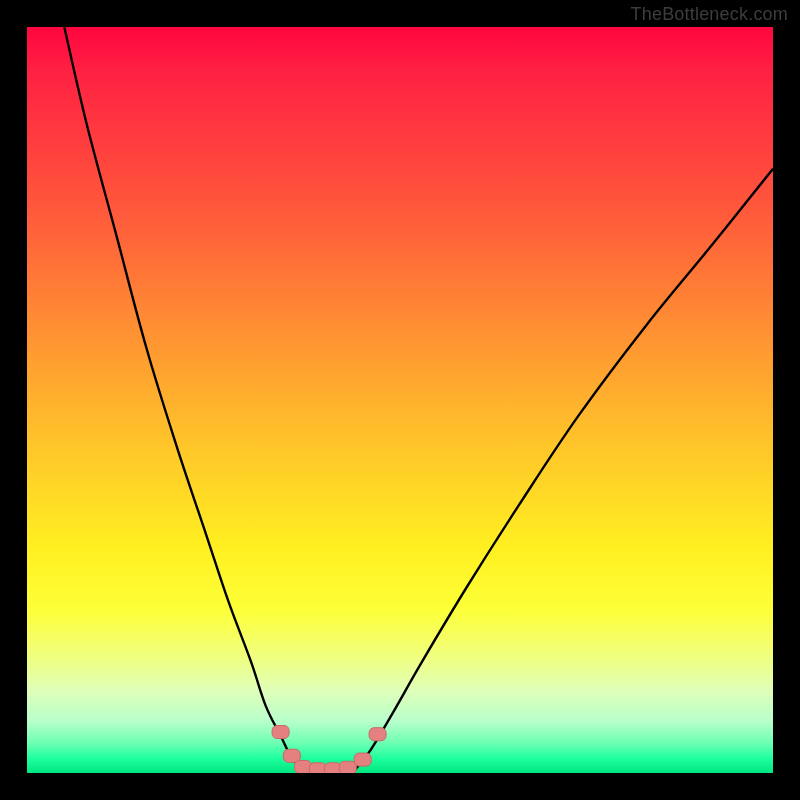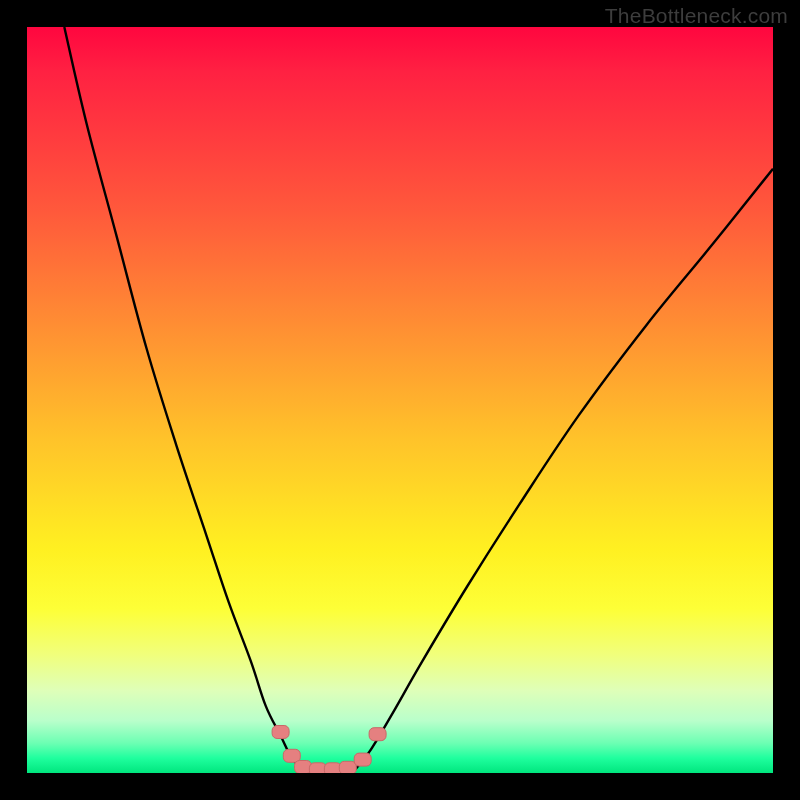--- a/index.html
+++ b/index.html
@@ -41,21 +41,21 @@
       #6cffb3 96%,
       #1fff9e 98%,
       #00e67e 100%
     );
   }
   .watermark {
     position: absolute;
     top: 4px;
     right: 12px;
     color: #3d3d3d;
-    font-size: 21px;
+    font-size: 18px;
     font-weight: 400;
     letter-spacing: 0.2px;
   }
   svg.curves {
     position: absolute;
     left: 0;
     top: 0;
     width: 746px;
     height: 746px;
   }

